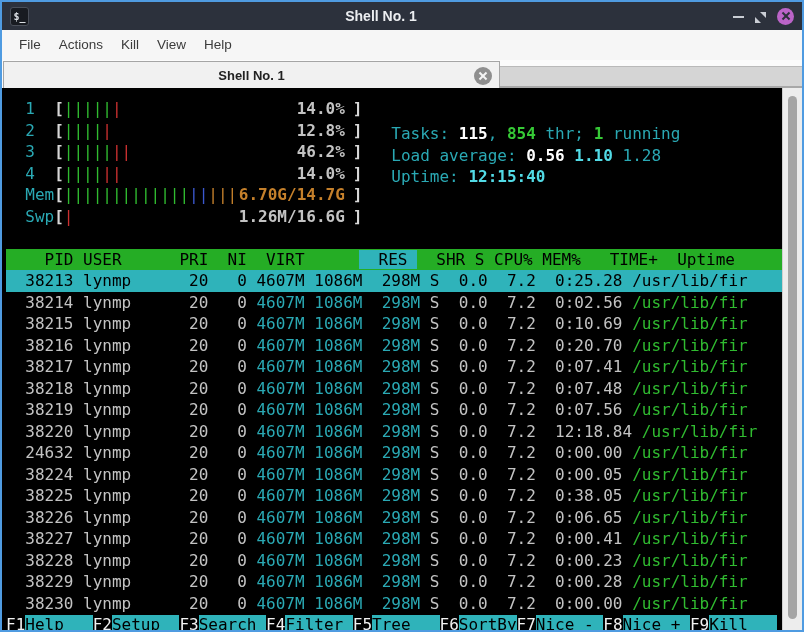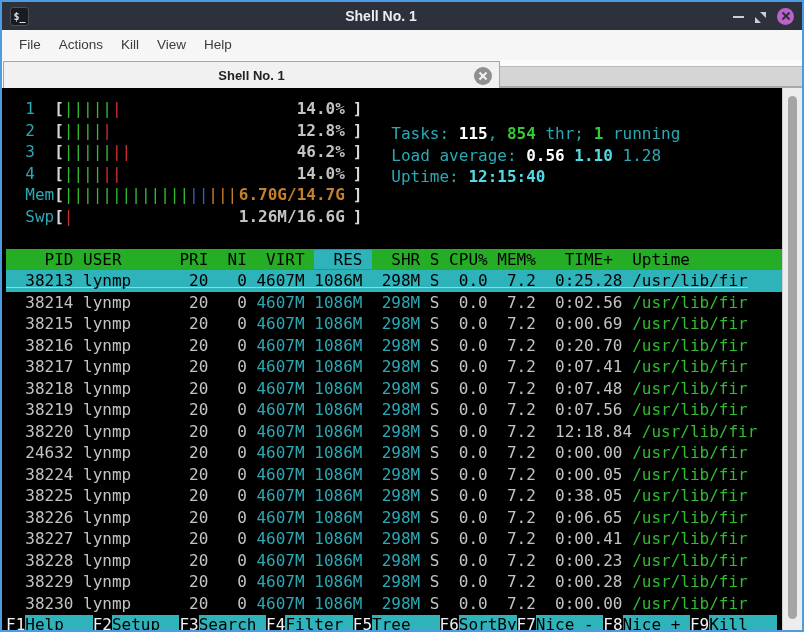--- a/index.html
+++ b/index.html
@@ -49,24 +49,24 @@
   .c-cyan{color:#2aa9b4;}
   .c-bcyan{color:#52dbe6;font-weight:bold;}
   .c-green{color:#30bb30;}
   .c-gb{color:#36c936;font-weight:bold;}
   .c-wb{color:#ffffff;font-weight:bold;}
   .c-gray{color:#c3c3c3;}
   .c-orange{color:#c5802b;}
   .c-red{color:#cb3030;}
   .c-blue{color:#3a58cf;}
   .thead{background:#25ad25;color:#000;}
-  .thead .sortcol{background:#2fb3ba;}
+  .thead .sortcol{background:#2fb3ba;margin-left:45px;}
   .prow .f-mem{color:#2aa9b4;}
   .prow .f-cmd{color:#30bb30;}
-  .prow.sel{background:#2fb3ba;text-decoration:underline;}
+  .prow.sel{background:#2fb3ba;}
   .prow.sel span{color:#000;}
   .fkey{color:#f2f2f2;}
   .flabel{background:#2fb3ba;color:#000;}
   
   .sbar{position:absolute;top:0;right:0;bottom:0;width:20px;background:#ededed;border-left:1px solid #cfcfcf;}
   .sthumb{position:absolute;left:5px;width:9px;top:8px;bottom:11px;background:#a5a5a5;border-radius:5px;}
 </style>
 </head>
 <body>
 
@@ -108,21 +108,21 @@
         <div class="trow"><span class="mlabel">  1  </span><span class="bracket">[</span><span class="mbody"><span class="bars"><span class="c-green">|||||</span><span class="c-red">|</span></span><span class="mval c-gray">14.0%</span></span><span class="bracket">]</span><span class="infoline"><span class="c-cyan">Tasks: </span><span class="c-wb">115</span><span class="c-cyan">, </span><span class="c-gb">854</span><span class="c-cyan"> thr; </span><span class="c-gb">1</span><span class="c-cyan"> running</span></span></div>
         <div class="trow"><span class="mlabel">  2  </span><span class="bracket">[</span><span class="mbody"><span class="bars"><span class="c-green">||||</span><span class="c-red">|</span></span><span class="mval c-gray">12.8%</span></span><span class="bracket">]</span><span class="infoline"><span class="c-cyan">Load average: </span><span class="c-wb">0.56 </span><span class="c-bcyan">1.10 </span><span class="c-cyan">1.28</span></span></div>
         <div class="trow"><span class="mlabel">  3  </span><span class="bracket">[</span><span class="mbody"><span class="bars"><span class="c-green">|||||</span><span class="c-red">||</span></span><span class="mval c-gray">46.2%</span></span><span class="bracket">]</span><span class="infoline"><span class="c-cyan">Uptime: </span><span class="c-bcyan">12:15:40</span></span></div>
         <div class="trow"><span class="mlabel">  4  </span><span class="bracket">[</span><span class="mbody"><span class="bars"><span class="c-green">||||</span><span class="c-red">||</span></span><span class="mval c-gray">14.0%</span></span><span class="bracket">]</span></div>
         <div class="trow"><span class="mlabel">  Mem</span><span class="bracket">[</span><span class="mbody"><span class="bars"><span class="c-green">|||||||||||||</span><span class="c-blue">||</span><span class="c-orange">|||</span></span><span class="mval c-orange">6.70G/14.7G</span></span><span class="bracket">]</span></div>
         <div class="trow"><span class="mlabel">  Swp</span><span class="bracket">[</span><span class="mbody"><span class="bars"><span class="c-red">|</span></span><span class="mval c-gray">1.26M/16.6G</span></span><span class="bracket">]</span></div>
         <div class="trow"></div>
         <div class="trow thead"><span>    PID USER      PRI  NI  VIRT </span><span class="sortcol">  RES </span><span>  SHR S CPU% MEM%   TIME+  Uptime</span></div>
         <div class="trow prow sel"><span class="f-base">  38213 lynmp      20   0 </span><span class="f-mem">4607M 1086M  298M </span><span class="f-base">S  0.0  7.2  0:25.28 </span><span class="f-cmd">/usr/lib/fir</span></div>
         <div class="trow prow"><span class="f-base">  38214 lynmp      20   0 </span><span class="f-mem">4607M 1086M  298M </span><span class="f-base">S  0.0  7.2  0:02.56 </span><span class="f-cmd">/usr/lib/fir</span></div>
-        <div class="trow prow"><span class="f-base">  38215 lynmp      20   0 </span><span class="f-mem">4607M 1086M  298M </span><span class="f-base">S  0.0  7.2  0:00.69 </span><span class="f-cmd">/usr/lib/fir</span></div>
+        <div class="trow prow"><span class="f-base">  38215 lynmp      20   0 </span><span class="f-mem">4607M 1086M  298M </span><span class="f-base">S  0.0  7.2  0:10.69 </span><span class="f-cmd">/usr/lib/fir</span></div>
         <div class="trow prow"><span class="f-base">  38216 lynmp      20   0 </span><span class="f-mem">4607M 1086M  298M </span><span class="f-base">S  0.0  7.2  0:20.70 </span><span class="f-cmd">/usr/lib/fir</span></div>
         <div class="trow prow"><span class="f-base">  38217 lynmp      20   0 </span><span class="f-mem">4607M 1086M  298M </span><span class="f-base">S  0.0  7.2  0:07.41 </span><span class="f-cmd">/usr/lib/fir</span></div>
         <div class="trow prow"><span class="f-base">  38218 lynmp      20   0 </span><span class="f-mem">4607M 1086M  298M </span><span class="f-base">S  0.0  7.2  0:07.48 </span><span class="f-cmd">/usr/lib/fir</span></div>
         <div class="trow prow"><span class="f-base">  38219 lynmp      20   0 </span><span class="f-mem">4607M 1086M  298M </span><span class="f-base">S  0.0  7.2  0:07.56 </span><span class="f-cmd">/usr/lib/fir</span></div>
         <div class="trow prow"><span class="f-base">  38220 lynmp      20   0 </span><span class="f-mem">4607M 1086M  298M </span><span class="f-base">S  0.0  7.2  12:18.84 </span><span class="f-cmd">/usr/lib/fir</span></div>
         <div class="trow prow"><span class="f-base">  24632 lynmp      20   0 </span><span class="f-mem">4607M 1086M  298M </span><span class="f-base">S  0.0  7.2  0:00.00 </span><span class="f-cmd">/usr/lib/fir</span></div>
         <div class="trow prow"><span class="f-base">  38224 lynmp      20   0 </span><span class="f-mem">4607M 1086M  298M </span><span class="f-base">S  0.0  7.2  0:00.05 </span><span class="f-cmd">/usr/lib/fir</span></div>
         <div class="trow prow"><span class="f-base">  38225 lynmp      20   0 </span><span class="f-mem">4607M 1086M  298M </span><span class="f-base">S  0.0  7.2  0:38.05 </span><span class="f-cmd">/usr/lib/fir</span></div>
         <div class="trow prow"><span class="f-base">  38226 lynmp      20   0 </span><span class="f-mem">4607M 1086M  298M </span><span class="f-base">S  0.0  7.2  0:06.65 </span><span class="f-cmd">/usr/lib/fir</span></div>
         <div class="trow prow"><span class="f-base">  38227 lynmp      20   0 </span><span class="f-mem">4607M 1086M  298M </span><span class="f-base">S  0.0  7.2  0:00.41 </span><span class="f-cmd">/usr/lib/fir</span></div>

